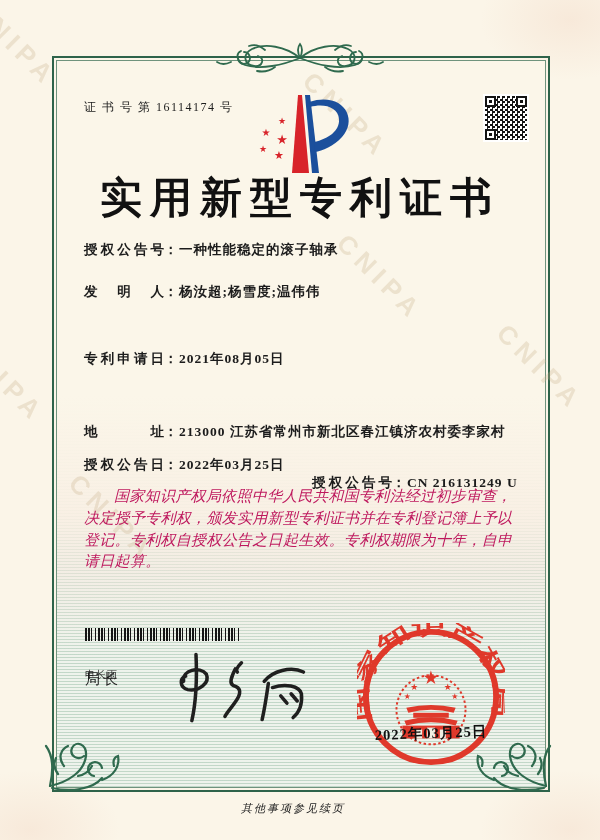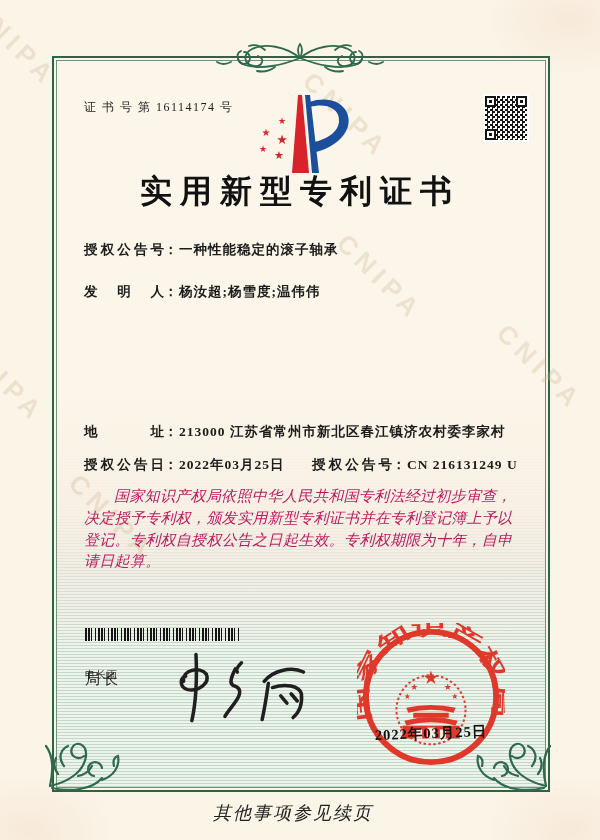--- a/index.html
+++ b/index.html
@@ -34,48 +34,48 @@
   .cert-no{position:absolute;left:84px;top:99px;z-index:3;font-size:12px;font-weight:500;letter-spacing:1.5px;}
   .logo{position:absolute;left:252px;top:90px;z-index:3;}
   .qr{position:absolute;left:483px;top:94px;width:46px;height:48px;z-index:3;background:#fff;padding:2px;box-sizing:border-box;}
   .qr-body{position:relative;width:100%;height:100%;
     background-image:repeating-conic-gradient(#141414 0% 25%,transparent 0% 50%);
     background-size:5px 5px;}
   .qr-finder{position:absolute;width:11px;height:11px;border:2px solid #141414;background:#fff;box-sizing:border-box;}
   .qr-finder i{position:absolute;inset:2px;background:#141414;}
   .qr-finder.tl{left:0;top:0;} .qr-finder.tr{right:0;top:0;} .qr-finder.bl{left:0;bottom:0;}
   .title{position:absolute;left:0;right:0;top:170px;z-index:3;text-align:center;
-    font-size:32px;font-weight:700;letter-spacing:8px;color:#111;}
+    font-size:42px;font-weight:700;letter-spacing:8px;color:#111;}
   
   .frow{position:absolute;left:84px;width:452px;z-index:3;font-size:13.5px;font-weight:600;white-space:nowrap;}
   .flabel{display:inline-block;width:80px;text-align:justify;text-align-last:justify;vertical-align:bottom;}
   .fcolon{display:inline-block;width:15px;}
   .fval{letter-spacing:1px;margin-top:36px;}
-  .fpair2{position:absolute;left:228px;top:0;}
+  .fpair2{position:absolute;left:228px;top:18px;}
   
   .body-text{position:absolute;left:84px;top:486px;width:441px;z-index:3;
     font-size:15px;line-height:21.8px;font-style:italic;letter-spacing:.3px;color:#be185d;}
   .body-text p{margin:0;text-indent:2em;}
   
   .barcode{position:absolute;left:85px;top:628px;width:156px;height:13px;z-index:3;
     background:repeating-linear-gradient(90deg,#151515 0 2px,transparent 2px 3px,#151515 3px 5px,transparent 5px 6px,#151515 6px 7px,transparent 7px 10px,#151515 10px 11px,transparent 11px 13px);}
   
   .sig-title{position:absolute;left:85px;top:670px;z-index:3;
     font-family:"Liberation Sans","DejaVu Sans",sans-serif;font-size:15px;font-weight:500;letter-spacing:3px;}
   .sig-name{position:absolute;left:85px;top:668px;z-index:3;
     font-family:"Liberation Sans","DejaVu Sans",sans-serif;font-size:10px;font-weight:500;letter-spacing:1px;}
   .sig-script{position:absolute;left:165px;top:642px;z-index:3;}
   
   .seal{position:absolute;left:357px;top:623px;z-index:4;opacity:.96;}
   .seal-date{position:absolute;left:352px;top:724px;width:158px;z-index:5;text-align:center;
     font-size:14.5px;font-weight:600;color:#111;transform:rotate(-2deg);letter-spacing:1px;}
   
   .page-no{position:absolute;left:0;right:0;top:762px;z-index:3;text-align:center;font-size:11.5px;letter-spacing:1px;}
   .continuation{position:absolute;left:0;right:14px;top:801px;z-index:3;text-align:center;
-    font-size:18px;font-style:italic;letter-spacing:2px;color:#222;}
+    font-size:11px;font-style:italic;letter-spacing:2px;color:#222;}
 </style>
 </head>
 <body>
 
 <div class="page">
 
   <div class="emboss" style="left:-60px;top:770px;"></div>
   <div class="emboss" style="left:480px;top:770px;"></div>
   <div class="emboss" style="left:480px;top:-40px;"></div>
 
@@ -164,20 +164,23 @@
     </div>
   </div>
 
   <div class="title">实用新型专利证书</div>
 
   <div class="frow" style="top:241px;">
     <span class="flabel">授权公告号</span><span class="fcolon">：</span><span class="fval">一种性能稳定的滚子轴承</span>
   </div>
   <div class="frow" style="top:283px;">
     <span class="flabel">发明人</span><span class="fcolon">：</span><span class="fval">杨汝超;杨雪度;温伟伟</span>
+  </div>
+  <div class="frow" style="top:350px;">
+    <span class="flabel">专利申请日</span><span class="fcolon">：</span><span class="fval">2021年08月05日</span>
   </div>
   <div class="frow" style="top:423px;">
     <span class="flabel">地址</span><span class="fcolon">：</span><span class="fval">213000 江苏省常州市新北区春江镇济农村委李家村</span>
   </div>
   <div class="frow" style="top:456px;">
     <span class="flabel">授权公告日</span><span class="fcolon">：</span><span class="fval">2022年03月25日</span>
     <span class="fpair2">
       <span class="flabel">授权公告号</span><span class="fcolon">：</span><span class="fval">CN 216131249 U</span>
     </span>
   </div>

